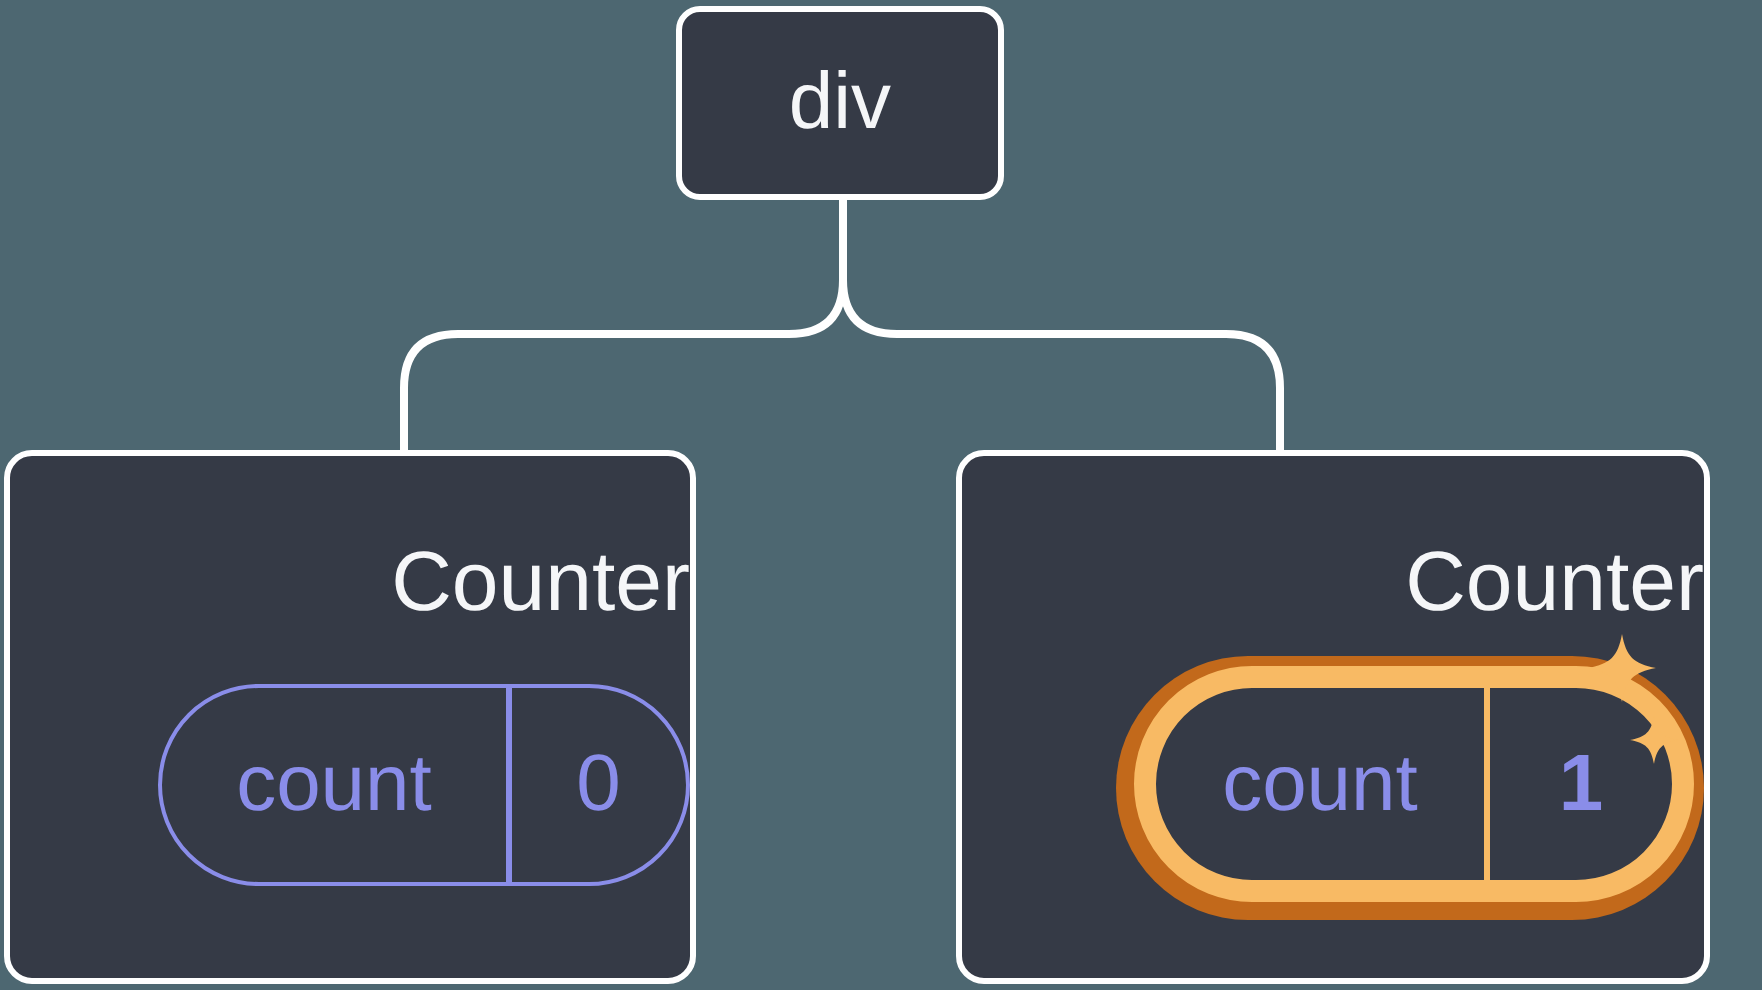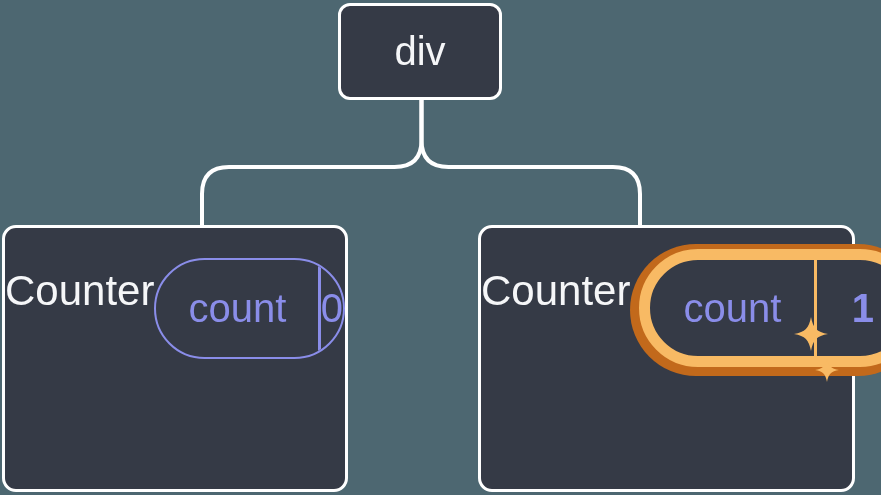--- a/index.html
+++ b/index.html
@@ -41,22 +41,22 @@
   }
 
   .card {
     position: absolute;
     top: 225px;
     height: 267px;
     background: var(--node-fill);
     border: 3px solid var(--node-border);
     border-radius: 14px;
     display: flex;
-    flex-direction: row;
-    align-items: flex-start;
+    flex-direction: column;
+    align-items: flex-end;
   }
   .card.left  { left: 2px;   width: 346px; }
   .card.right { left: 478px; width: 377px; }
 
   .card-title {
     margin-top: 42px;
     font-size: 42px;
     font-weight: 500;
     color: var(--text-light);
     line-height: 1;

